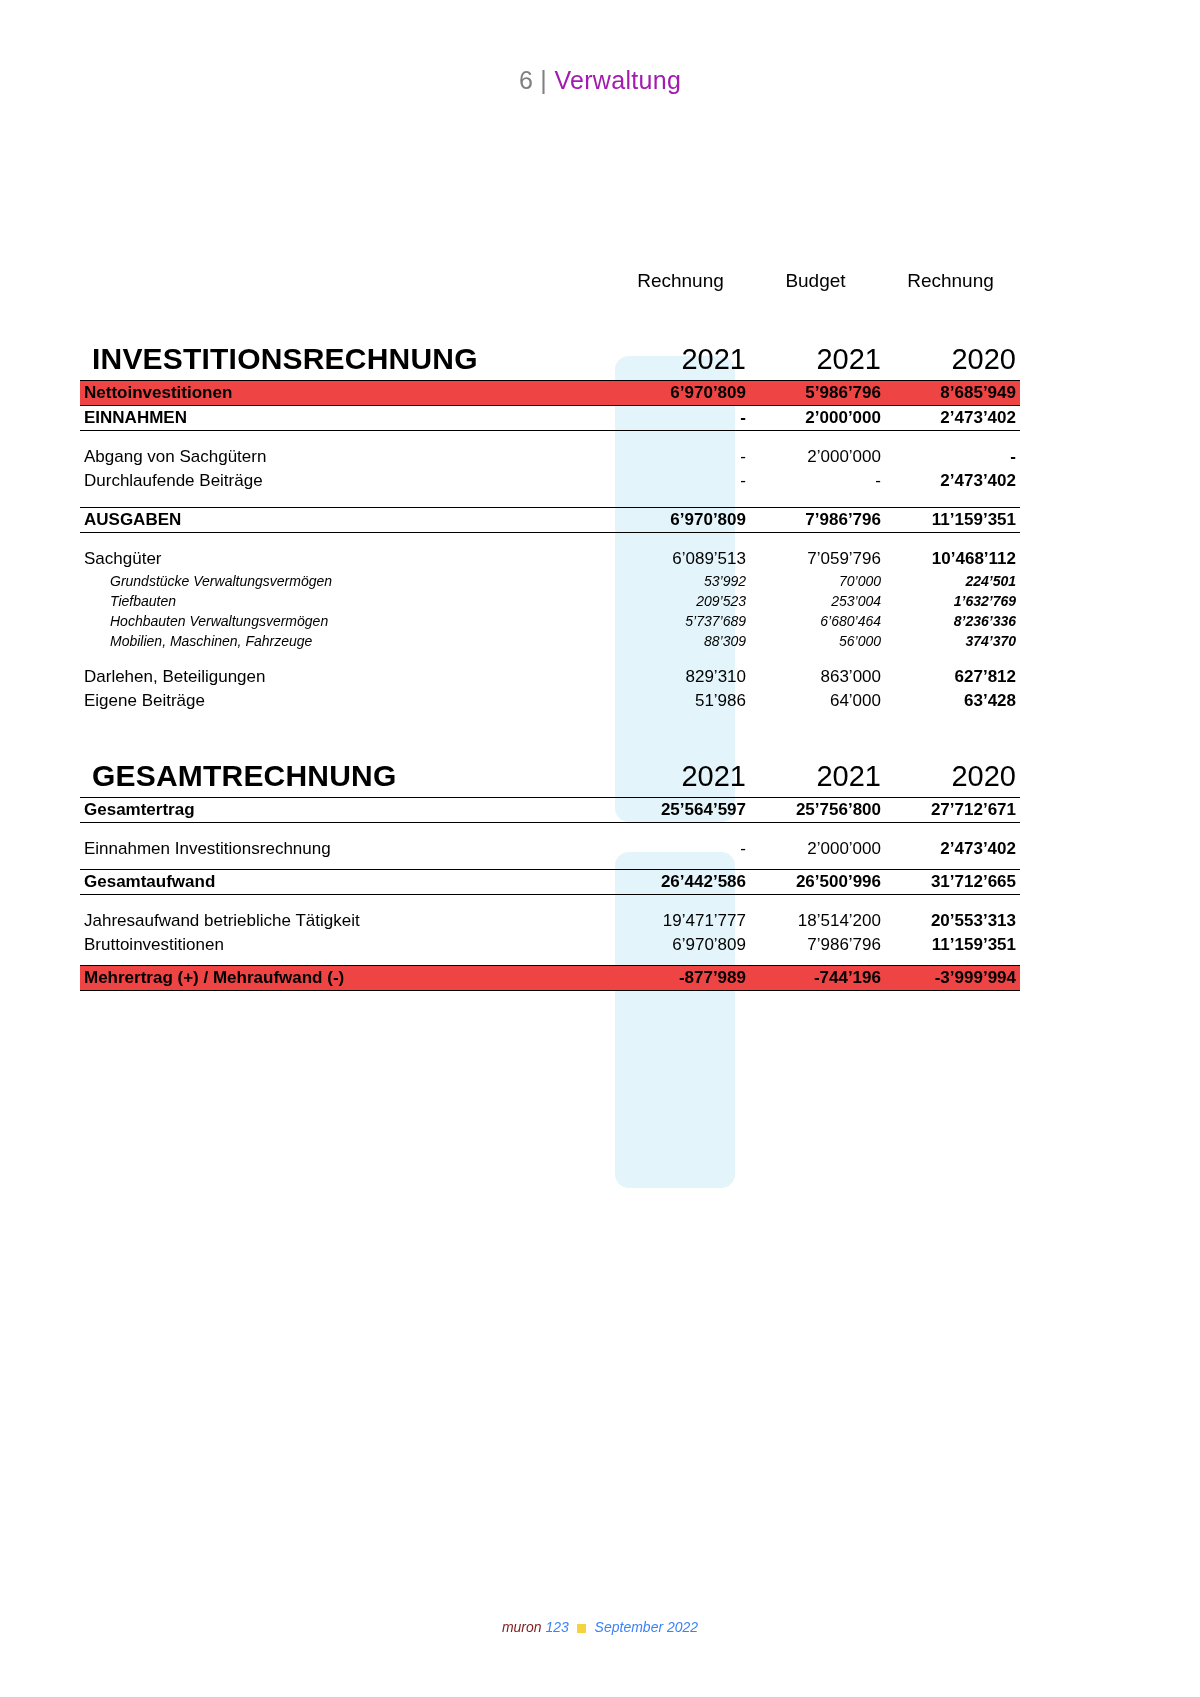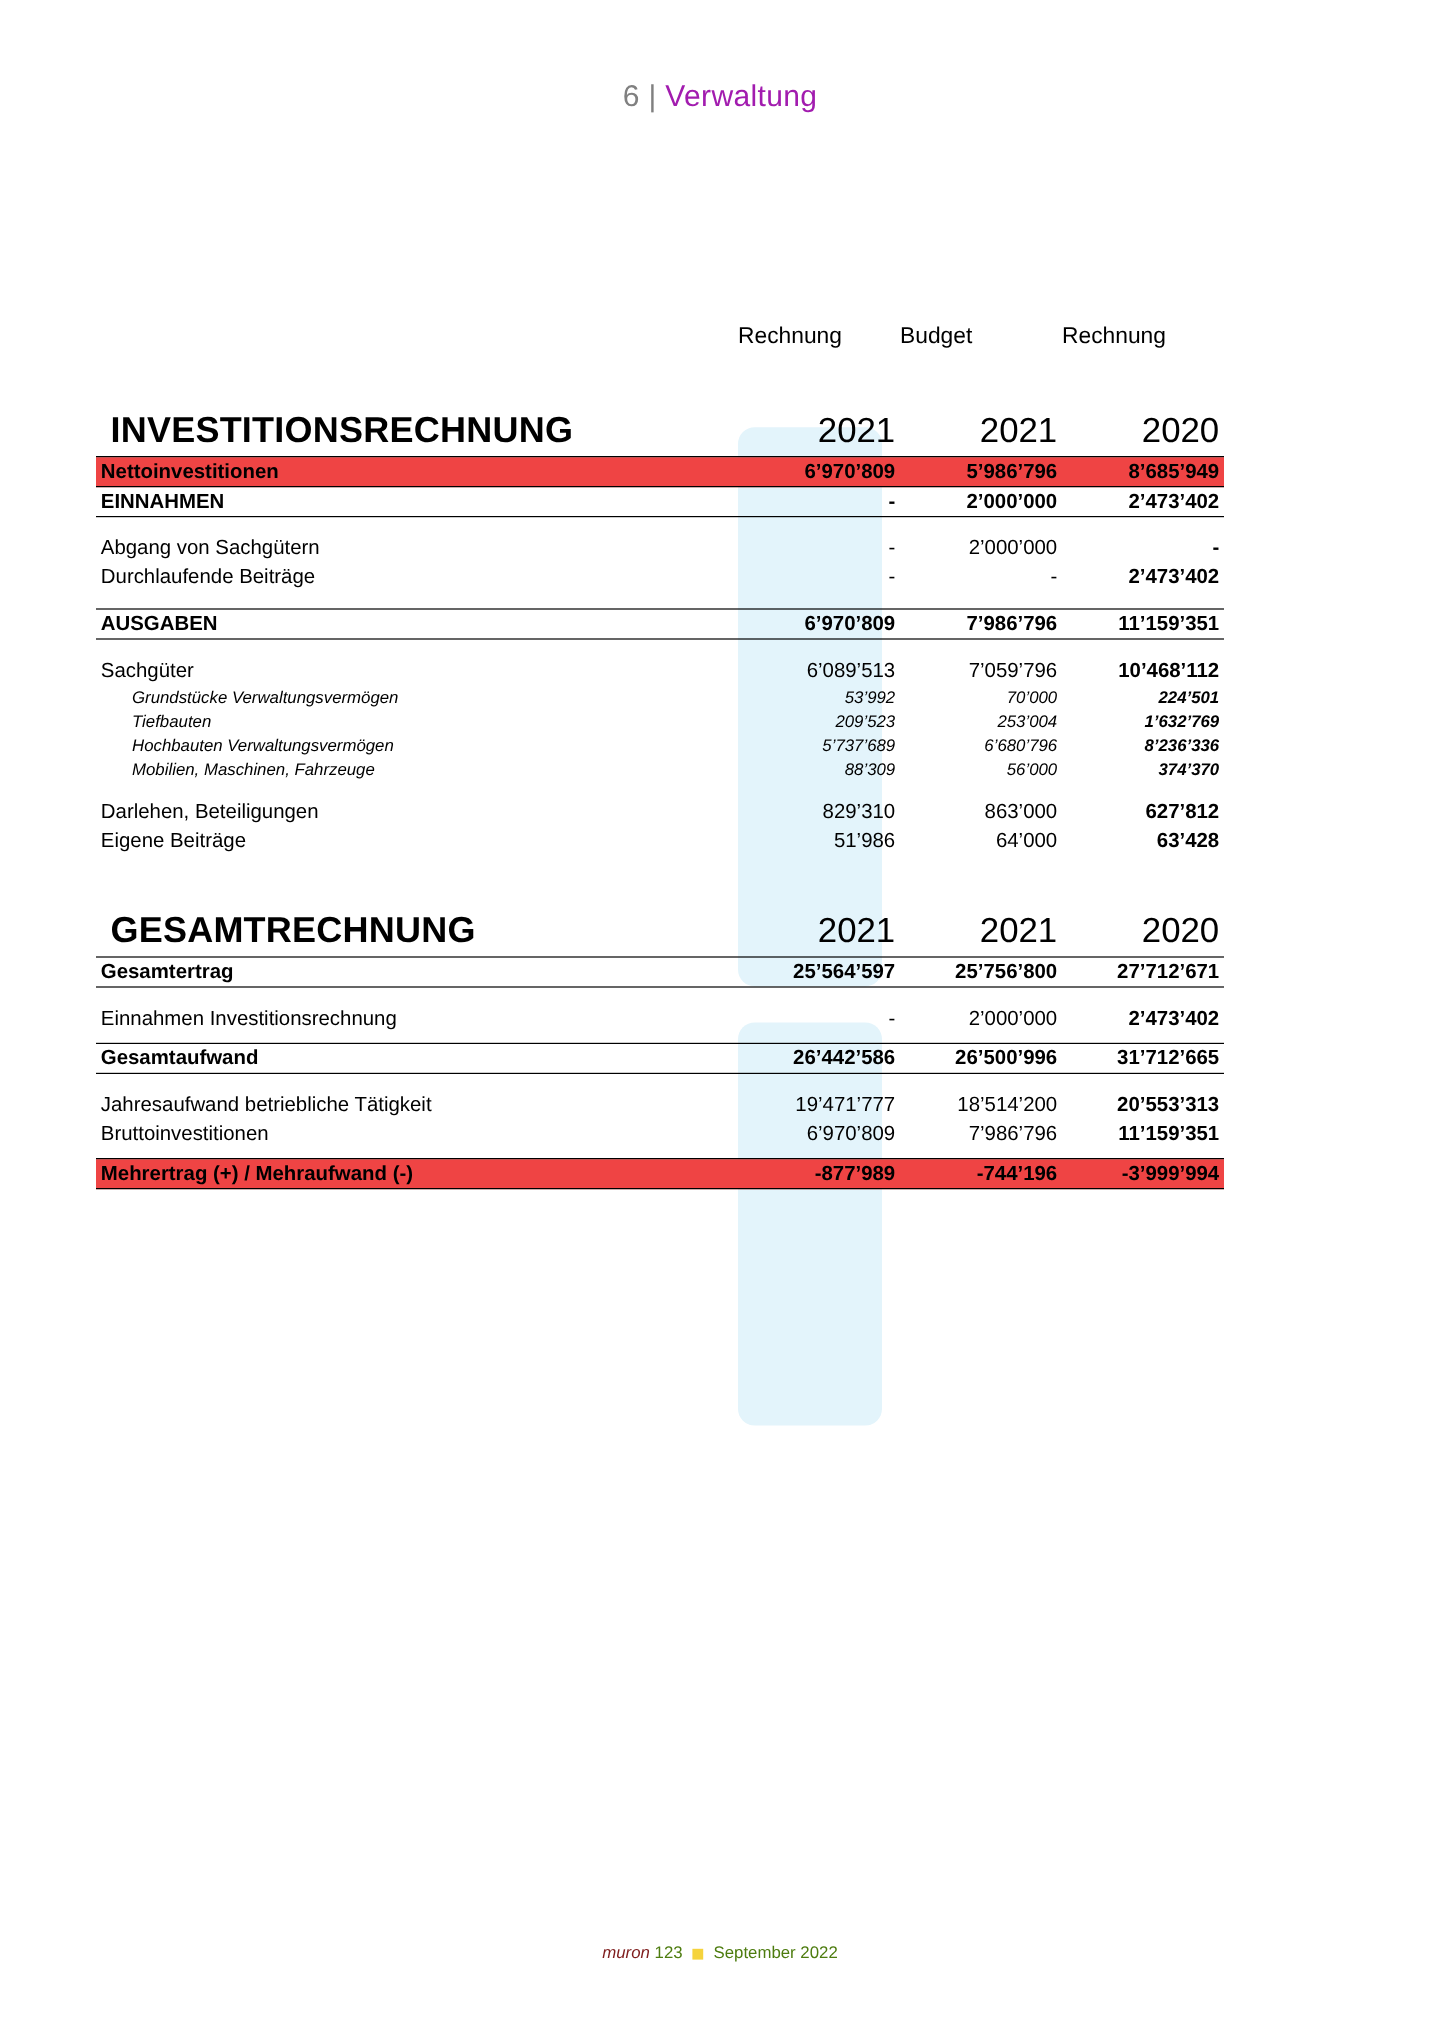--- a/index.html
+++ b/index.html
@@ -60,21 +60,21 @@
   table.fin col.c-v2 { width: 135px; }
   table.fin col.c-v3 { width: 135px; }
 
   td, th {
     padding: 0;
     vertical-align: bottom;
   }
 
   .colhead td {
     font-size: 19px;
-    text-align: left;
+    text-align: center;
     padding-bottom: 4px;
     padding-right: 4px;
     font-weight: normal;
   }
 
   .titlerow td {
     font-size: 30px;
     font-weight: bold;
     padding-top: 46px;
     padding-bottom: 4px;
@@ -137,21 +137,21 @@
     left: 0;
     width: 1200px;
     text-align: center;
     font-size: 14px;
     color: #58595b;
   }
   .doc-footer .brand {
     font-style: italic;
     color: #7f1d1d;
   }
-  .doc-footer .issue { color: #4d7c0f; }
+  .doc-footer .issue { color: #3b82f6; font-style: italic; }
   .doc-footer .sq {
     display: inline-block;
     width: 9px;
     height: 9px;
     background: #f5d33d;
     margin: 0 5px 0 4px;
     vertical-align: middle;
   }
 </style>
 </head>
@@ -253,21 +253,21 @@
         </tr>
         <tr class="row sub last-col-bold">
           <td class="label">Tiefbauten</td>
           <td class="num v1">209’523</td>
           <td class="num v2">253’004</td>
           <td class="num v3">1’632’769</td>
         </tr>
         <tr class="row sub last-col-bold">
           <td class="label">Hochbauten Verwaltungsvermögen</td>
           <td class="num v1">5’737’689</td>
-          <td class="num v2">6’680’796</td>
+          <td class="num v2">6’680’464</td>
           <td class="num v3">8’236’336</td>
         </tr>
         <tr class="row sub last-col-bold">
           <td class="label">Mobilien, Maschinen, Fahrzeuge</td>
           <td class="num v1">88’309</td>
           <td class="num v2">56’000</td>
           <td class="num v3">374’370</td>
         </tr>
 
         <tr class="spacer">

